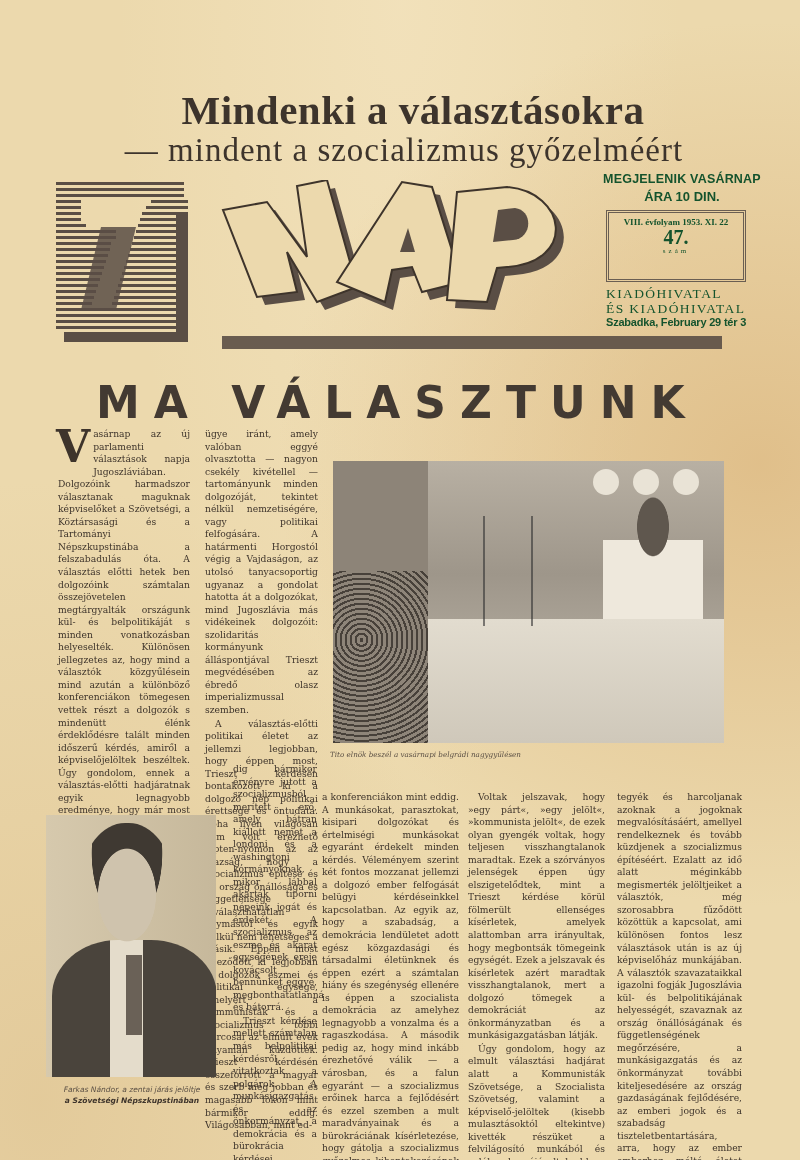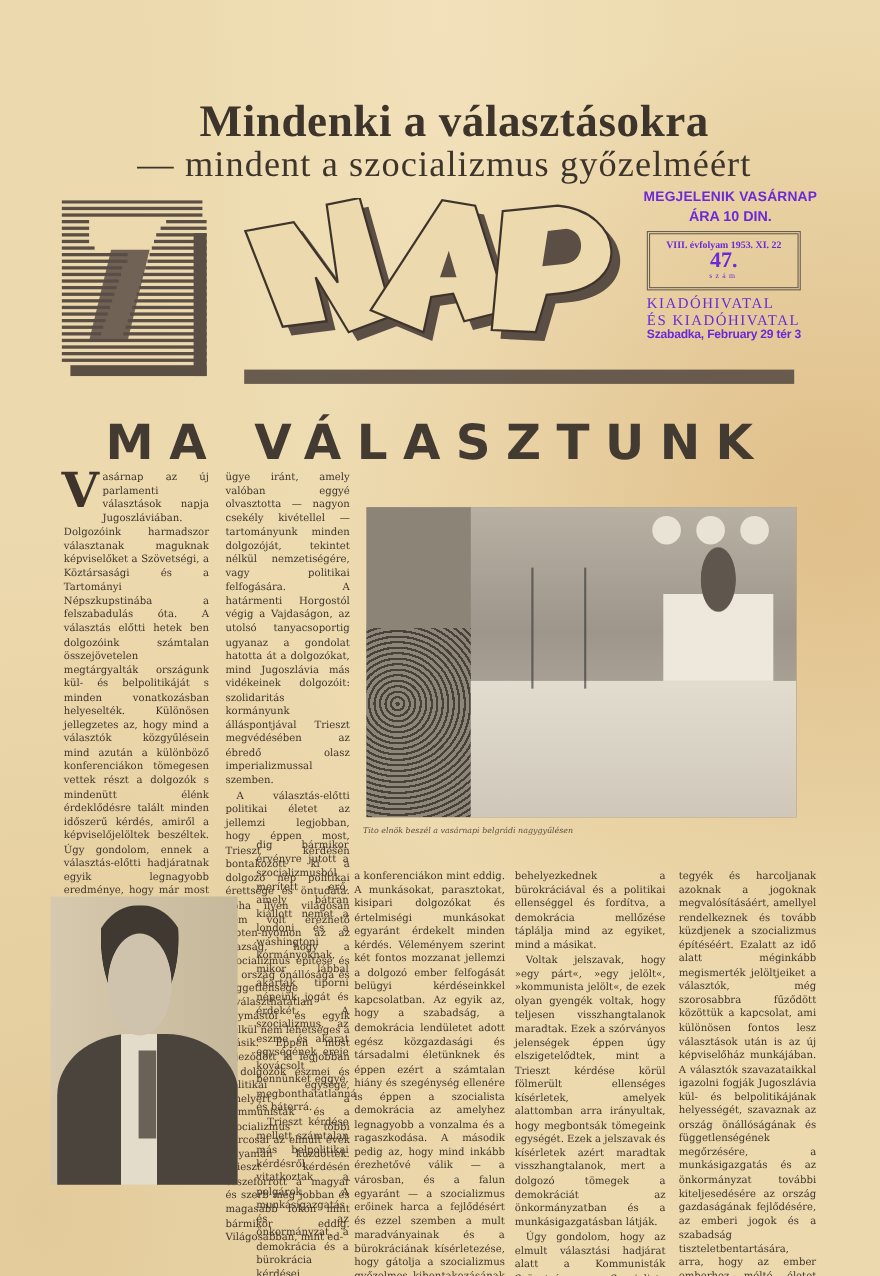--- a/index.html
+++ b/index.html
@@ -19,24 +19,24 @@
   
   .slogan { position: absolute; left: 94px; top: 88px; width: 620px; text-align: center; color: #3d342c; }
   .slogan .l1 { font-family: "Liberation Serif", serif; font-weight: bold; font-size: 41px; letter-spacing: 0.5px; line-height: 44px; margin-left: 18px; }
   .slogan .l2 { font-family: "Liberation Serif", serif; font-size: 33px; line-height: 36px; letter-spacing: 1px; }
 
   
   .mast-stripes { position: absolute; left: 56px; top: 182px; width: 132px; height: 160px; }
   .mast-logo { position: absolute; left: 215px; top: 180px; width: 375px; height: 150px; }
   .mast-rule { position: absolute; left: 222px; top: 336px; width: 500px; height: 13px; background: #5a4e45; opacity: .9; }
 
-  .mast-info { position: absolute; left: 588px; top: 172px; width: 160px; font-family: "Liberation Sans", sans-serif; color: #6d28d9; }
+  .mast-info { position: absolute; left: 606px; top: 172px; width: 160px; font-family: "Liberation Sans", sans-serif; color: #14532d; }
   .mast-info .pub { font-weight: bold; font-size: 12.5px; text-align: center; letter-spacing: 0.2px; margin-left: -8px; }
   .mast-info .price { font-weight: bold; font-size: 13px; text-align: center; margin-top: 3px; margin-left: -8px; }
-  .issue-box { margin-top: 6px; width: 140px; height: 54px; border: 3px double #6a5e52; text-align: center; font-family: "Liberation Serif", serif; }
+  .issue-box { margin-top: 6px; width: 140px; height: 72px; border: 3px double #6a5e52; text-align: center; font-family: "Liberation Serif", serif; }
   .issue-box .meta { font-size: 9px; margin-top: 4px; font-weight: bold; }
   .issue-box .num { font-size: 20px; line-height: 20px; font-weight: bold; }
   .issue-box .szam { font-size: 7px; letter-spacing: 3px; }
   .mast-info .office1, .mast-info .office2 { font-family: "Liberation Serif", serif; font-size: 13.5px; letter-spacing: 1.4px; line-height: 15px; }
   .mast-info .office1 { margin-top: 4px; }
   .mast-info .addr { font-size: 11px; font-weight: bold; letter-spacing: -0.2px; }
 
   
   .banner { position: absolute; left: 96px; top: 378px; width: 590px; font-family: "DejaVu Sans", sans-serif; font-weight: bold; font-size: 44px; letter-spacing: 14px; color: #433a32; line-height: 50px; white-space: nowrap; }
 
@@ -187,29 +187,32 @@
     <div class="speaker"></div>
   </div>
   <div class="cap-tito">Tito elnök beszél a vasárnapi belgrádi nagygyűlésen</div>
 
   <div class="col c3">
     <p style="text-indent:0">a konferenciákon mint eddig. A munkásokat, parasztokat, kisipari dolgozókat és értelmiségi munkásokat egyaránt érdekelt minden kérdés. Véleményem szerint két fontos mozzanat jellemzi a dolgozó ember felfogását belügyi kérdéseinkkel kapcsolatban. Az egyik az, hogy a szabadság, a demokrácia lendületet adott egész közgazdasági és társadalmi életünknek és éppen ezért a számtalan hiány és szegénység ellenére is éppen a szocialista demokrácia az amelyhez legnagyobb a vonzalma és a ragaszkodása. A második pedig az, hogy mind inkább érezhetővé válik — a városban, és a falun egyaránt — a szocializmus erőinek harca a fejlődésért és ezzel szemben a mult maradványainak és a bürokráciának kísérletezése, hogy gátolja a szocializmus győzelmes kibontakozásának lépéseit.</p>
 
   </div>
 
   <div class="col c4">
-    <p style="text-indent:0">behelyezkednek a bürokráciával és a politikai ellenséggel és fordítva, a demokrácia mellőzése táplálja mind az egyiket, mind a másikat.</p>
     <p>Voltak jelszavak, hogy »egy párt«, »egy jelölt«, »kommunista jelölt«, de ezek olyan gyengék voltak, hogy teljesen visszhangtalanok maradtak. Ezek a szórványos jelenségek éppen úgy elszigetelődtek, mint a Trieszt kérdése körül fölmerült ellenséges kísérletek, amelyek alattomban arra irányultak, hogy megbontsák tömegeink egységét. Ezek a jelszavak és kísérletek azért maradtak visszhangtalanok, mert a dolgozó tömegek a demokráciát az önkormányzatban és a munkásigazgatásban látják.</p>
     <p>Úgy gondolom, hogy az elmult választási hadjárat alatt a Kommunisták Szövetsége, a Szocialista Szövetség, valamint a képviselő-jelöltek (kisebb mulasztásoktól eltekintve) kivették részüket a felvilágosító munkából és valóban hozzájárultak ahhoz, hogy a választópolgárok magukévá</p>
   </div>
 
   <div class="col c5">
     <p style="text-indent:0">tegyék és harcoljanak azoknak a jogoknak megvalósításáért, amellyel rendelkeznek és tovább küzdjenek a szocializmus építéséért. Ezalatt az idő alatt méginkább megismerték jelöltjeiket a választók, még szorosabbra fűződött közöttük a kapcsolat, ami különösen fontos lesz választások után is az új képviselőház munkájában. A választók szavazataikkal igazolni fogják Jugoszlávia kül- és belpolitikájának helyességét, szavaznak az ország önállóságának és függetlenségének megőrzésére, a munkásigazgatás és az önkormányzat további kiteljesedésére az ország gazdaságának fejlődésére, az emberi jogok és a szabadság tiszteletbentartására, arra, hogy az ember emberhez méltó életet éljen a szocializmusban.</p>
 
   </div>
 
   <div class="photo-farkas">
     <div class="body"></div>
     <div class="tie"></div>
     <div class="head"></div>
   </div>
+  <div class="cap-farkas">
+    <div>Farkas Nándor, a zentai járás jelöltje</div>
+    <div class="b">a Szövetségi Népszkupstinában</div>
+  </div>
 
 </div>
 
 </body></html>

